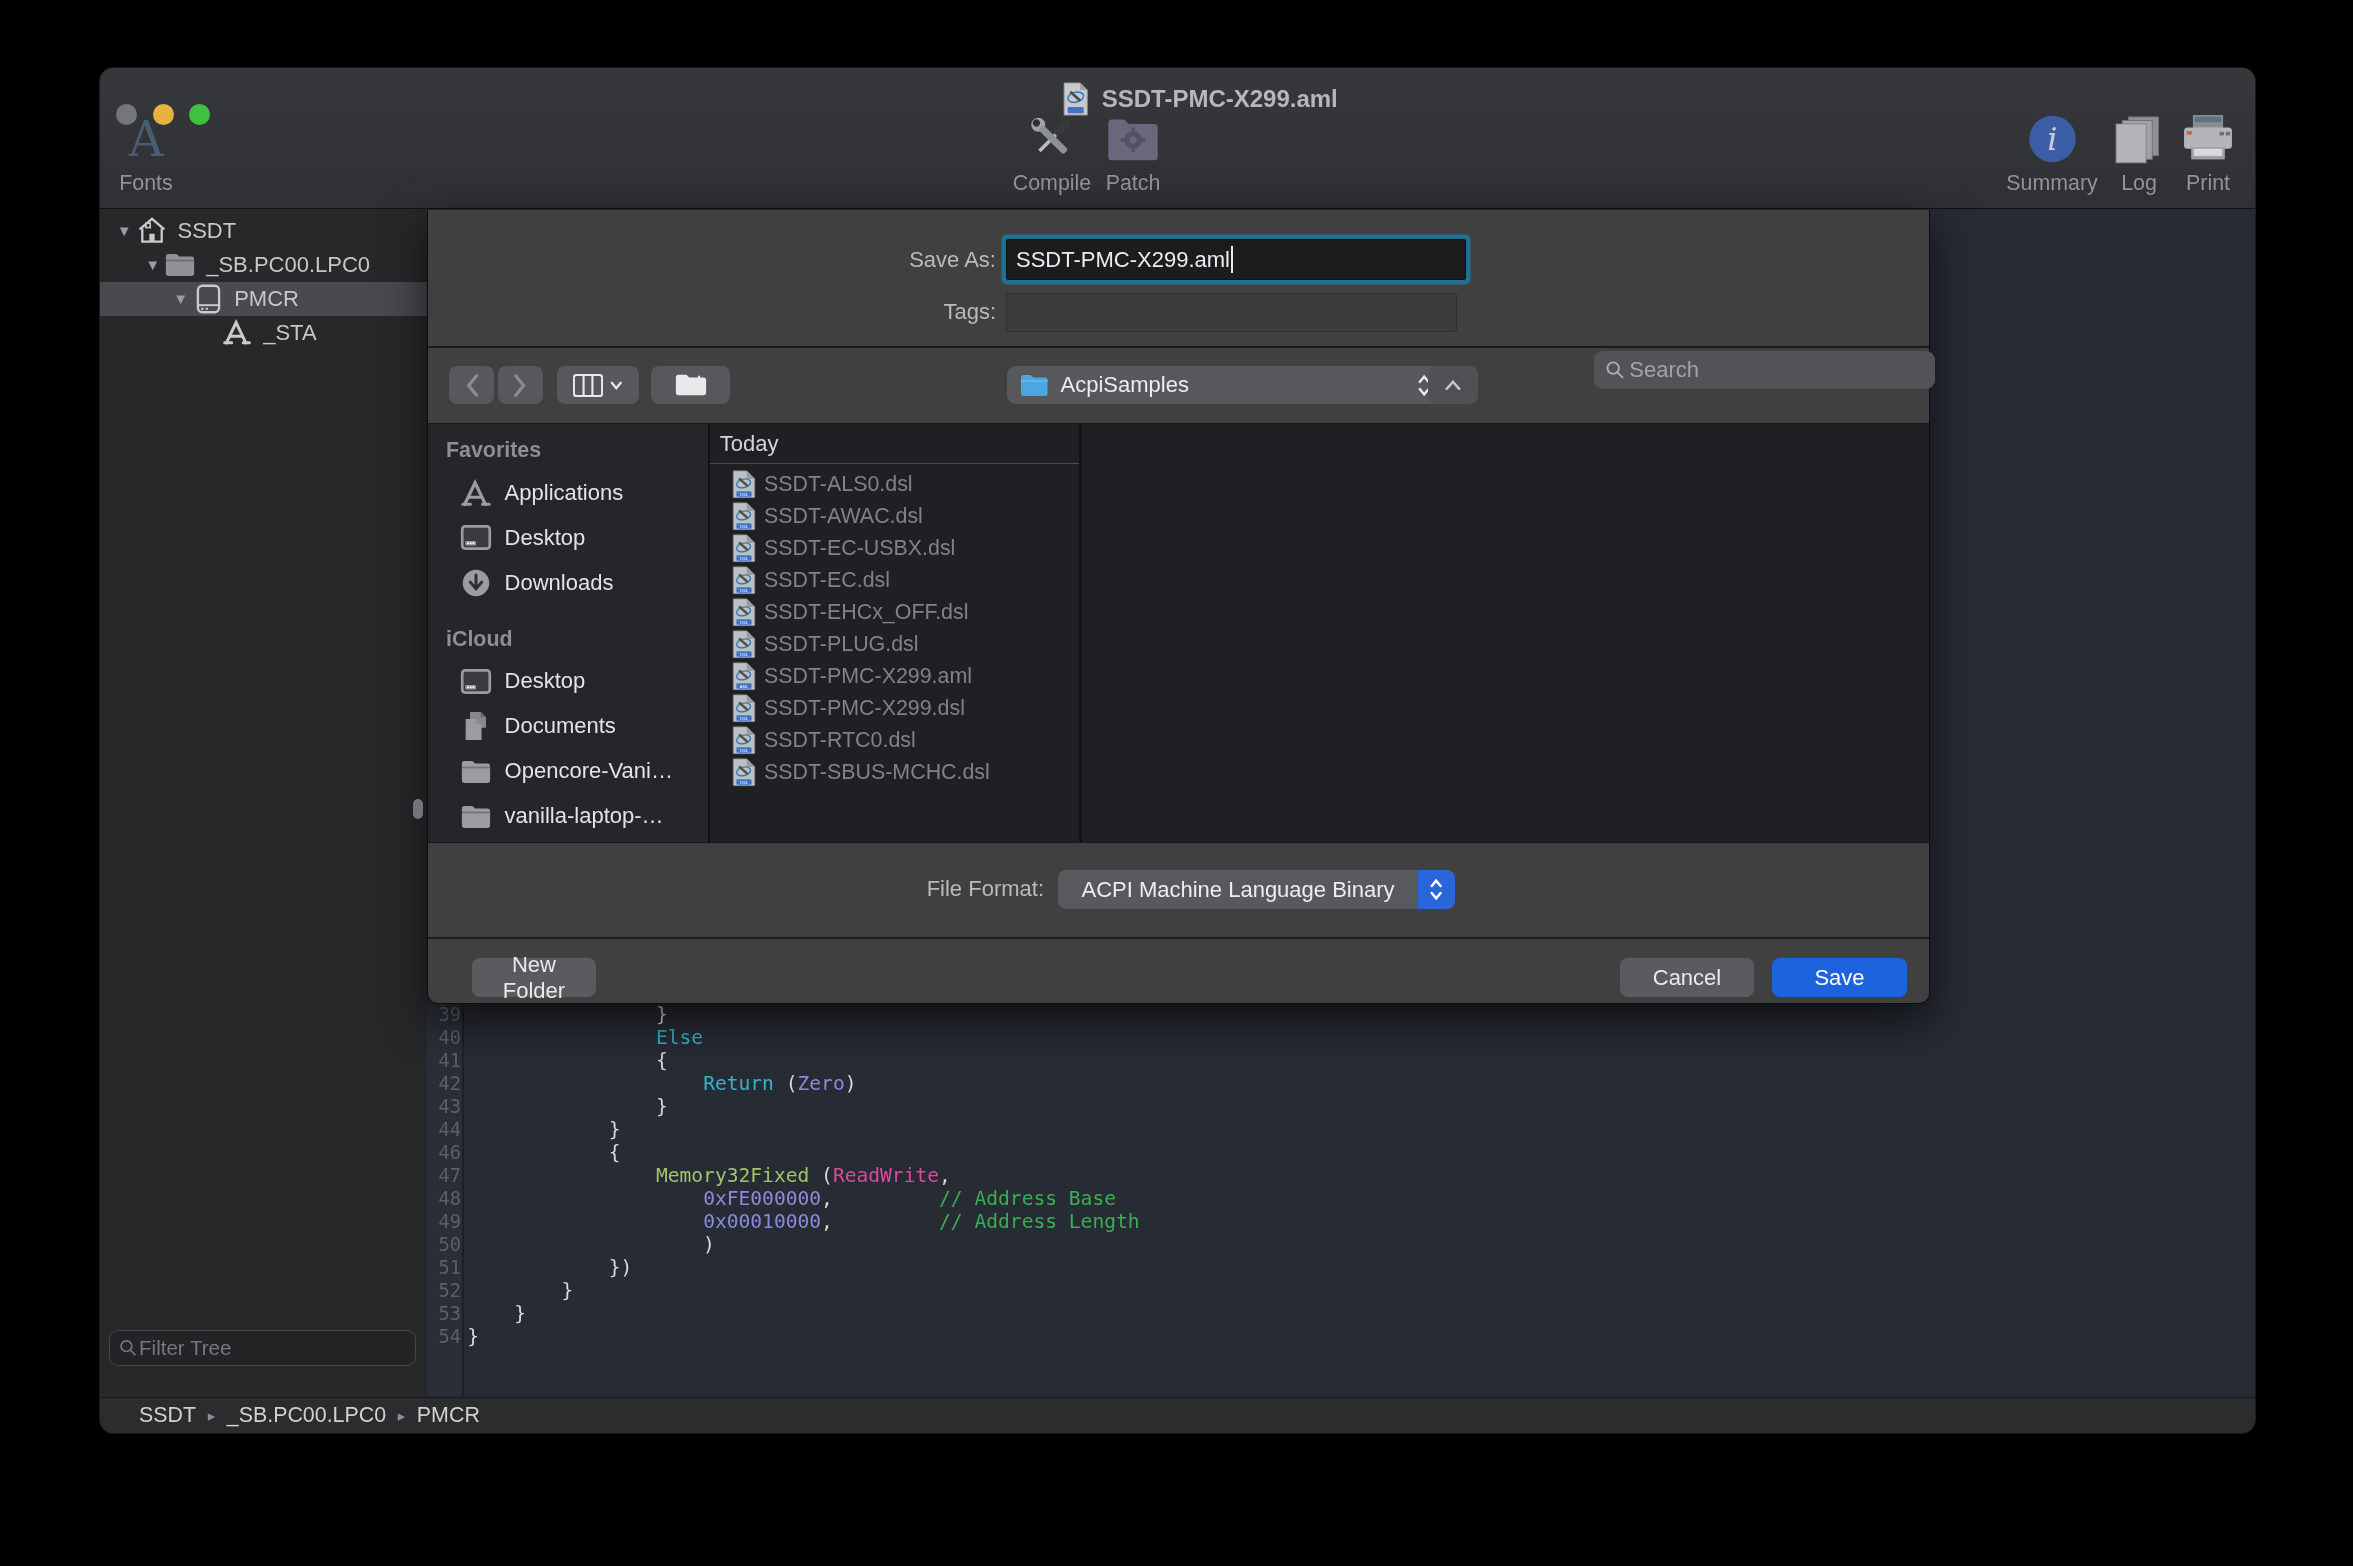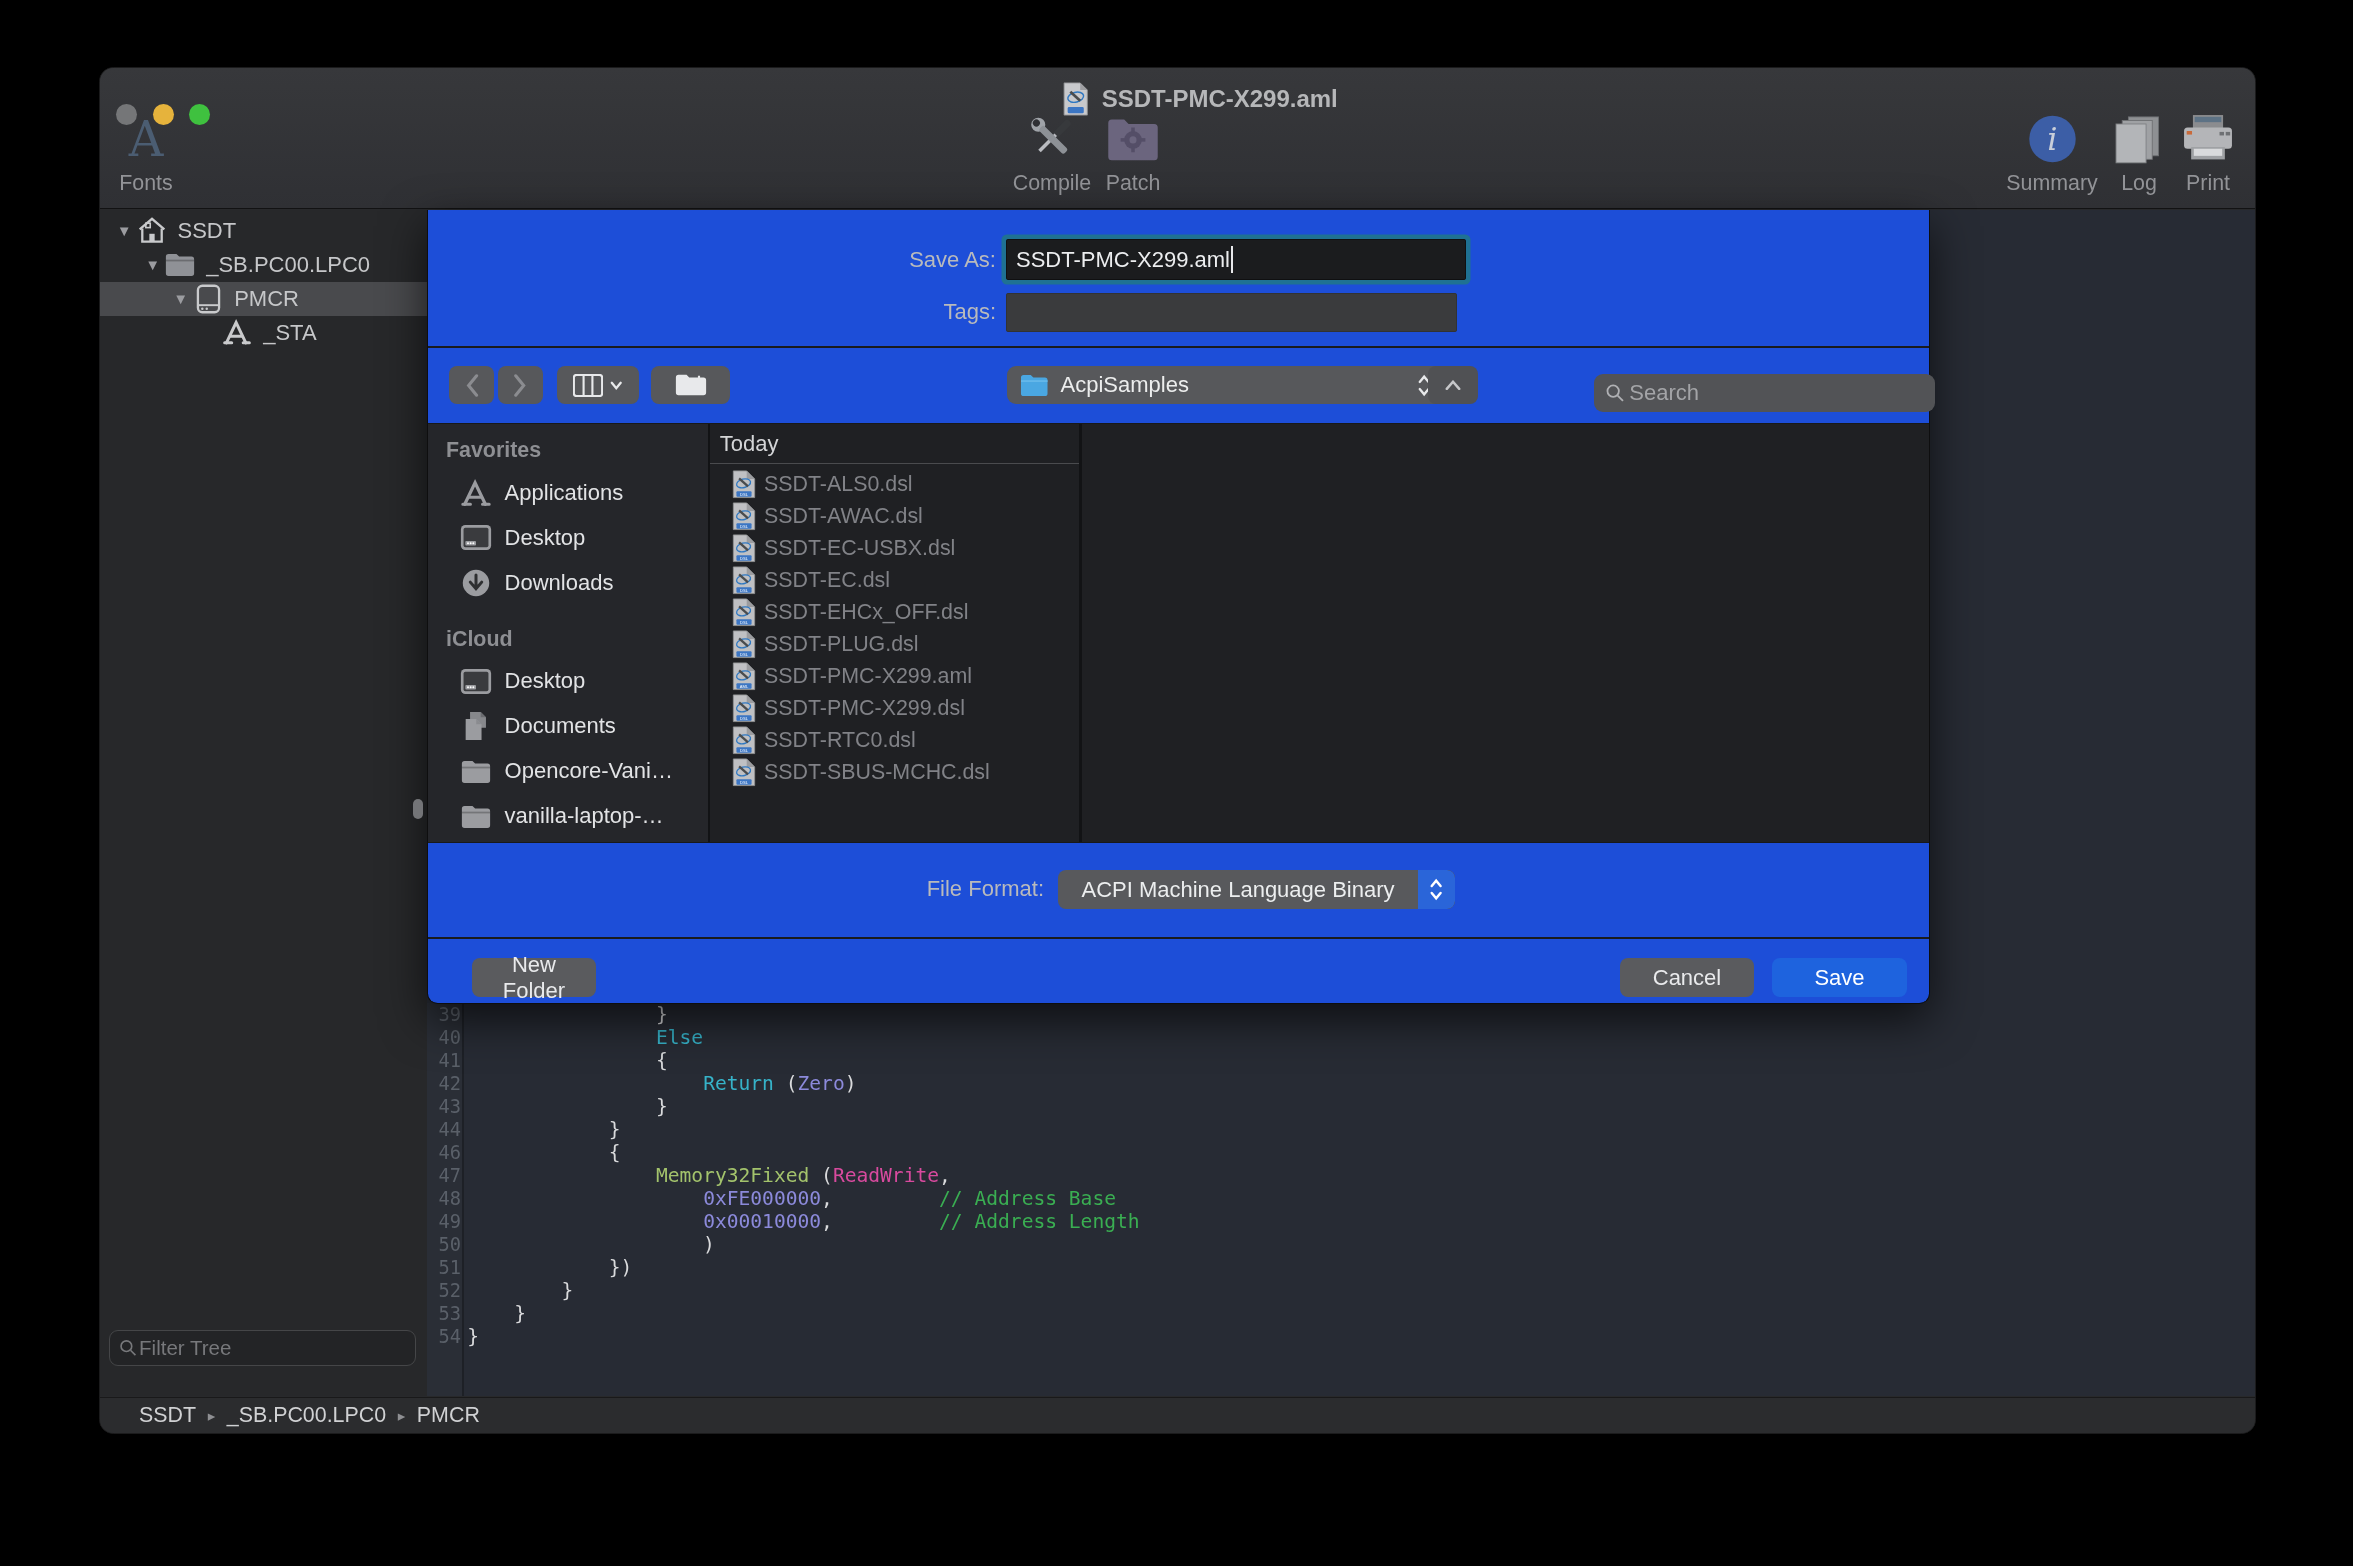--- a/index.html
+++ b/index.html
@@ -41,39 +41,39 @@
   .crow{display:flex;height:23px;line-height:23px;}
   .lnum{flex:0 0 34px;text-align:right;color:#5a6069;font:18.7px/23px "DejaVu Sans Mono",monospace;}
   .ltext{padding-left:6.2px;font:19.6px/23px "DejaVu Sans Mono",monospace;white-space:pre;color:#d9dadc;}
   .tk-p{color:#d9dadc;} .tk-k{color:#36b3c9;} .tk-t{color:#a3c36c;} .tk-c{color:#3aae52;}
   .tk-x{color:#8c8adb;} .tk-m{color:#d84a9e;} .tk-n{color:#3f9ad6;}
   
   .statusbar{position:absolute;left:0;right:0;bottom:0;height:35px;background:#2b2c2e;
              border-top:1.8px solid #19191a;display:flex;align-items:center;padding-left:39px;gap:11.6px;}
   .crumb{font-size:21.4px;color:#d0d1d3;} .crumbsep{font-size:15px;color:#8e8f92;padding-top:1.8px;}
   
-  .sheet{position:absolute;left:327px;top:142px;width:1501px;height:793px;background:#1d4ed8;
+  .sheet{position:absolute;left:327px;top:142px;width:1501px;height:793px;background:#404040;
          border-radius:0 0 10.7px 10.7px;box-shadow:0 16px 45px rgba(0,0,0,.65);z-index:5;
          border-left:0.9px solid #0e0e0f;border-right:0.9px solid #0e0e0f;border-bottom:0.9px solid #0e0e0f;}
   .slabel{position:absolute;font-size:22px;color:#b9babc;text-align:right;white-space:nowrap;}
   .saveas-field{position:absolute;left:578px;top:29px;width:449px;height:39px;background:#1b1c1e;
                 border:0.9px solid #101011;box-shadow:0 0 0 4.5px #1f7193;border-radius:1.8px;
                 display:flex;align-items:center;padding-left:9px;}
   .saveas-text{font-size:22px;color:#ecedef;white-space:nowrap;}
   .caret{display:inline-block;width:1.8px;height:27px;background:#e8e9eb;margin-left:0.9px;}
   .tags-field{position:absolute;left:578px;top:83px;width:449px;height:37px;background:#3a3b3d;
               border:0.9px solid #313234;border-radius:1.8px;}
   .tags-field input{width:100%;height:100%;border:0;background:transparent;outline:0;}
   .sep{position:absolute;left:0;right:0;height:1.8px;background:#1a1b1c;}
   .tbtn{position:absolute;top:156px;height:38px;background:#57585b;border-radius:8px;
         display:flex;align-items:center;justify-content:center;}
   .popup{position:absolute;left:579px;top:156px;width:412px;height:38px;background:#57585b;border-radius:9px;
          display:flex;align-items:center;padding:0 12.5px;}
   .popup-text{font-size:22px;color:#eceded;margin-left:12.5px;flex:1;}
-  .search{position:absolute;left:1166px;top:164px;width:320px;height:38px;background:#525356;border-radius:9px;
+  .search{position:absolute;left:1166px;top:141px;width:320px;height:38px;background:#525356;border-radius:9px;
           display:flex;align-items:center;padding:0 10.7px;gap:3px;}
   .search input{border:0;outline:0;background:transparent;font-size:22px;color:#e6e7e9;width:100%;
                 font-family:"Liberation Sans",sans-serif;}
   .search input::placeholder{color:#a3a4a7;}
   .browser{position:absolute;left:0;right:0;top:213px;height:418px;background:#1f2023;
            border-top:0.9px solid #18191a;border-bottom:0.9px solid #18191a;overflow:hidden;}
   .favpane{position:absolute;left:0;top:0;bottom:0;width:280px;background:#25262a;overflow:hidden;
            padding-top:14.3px;box-sizing:border-box;}
   .favhdr{height:25px;line-height:25px;padding-left:18px;font-size:21.4px;font-weight:600;color:#8e8f93;margin-bottom:7.1px;}
   .favitem{height:45px;display:flex;align-items:center;padding-left:31px;}

